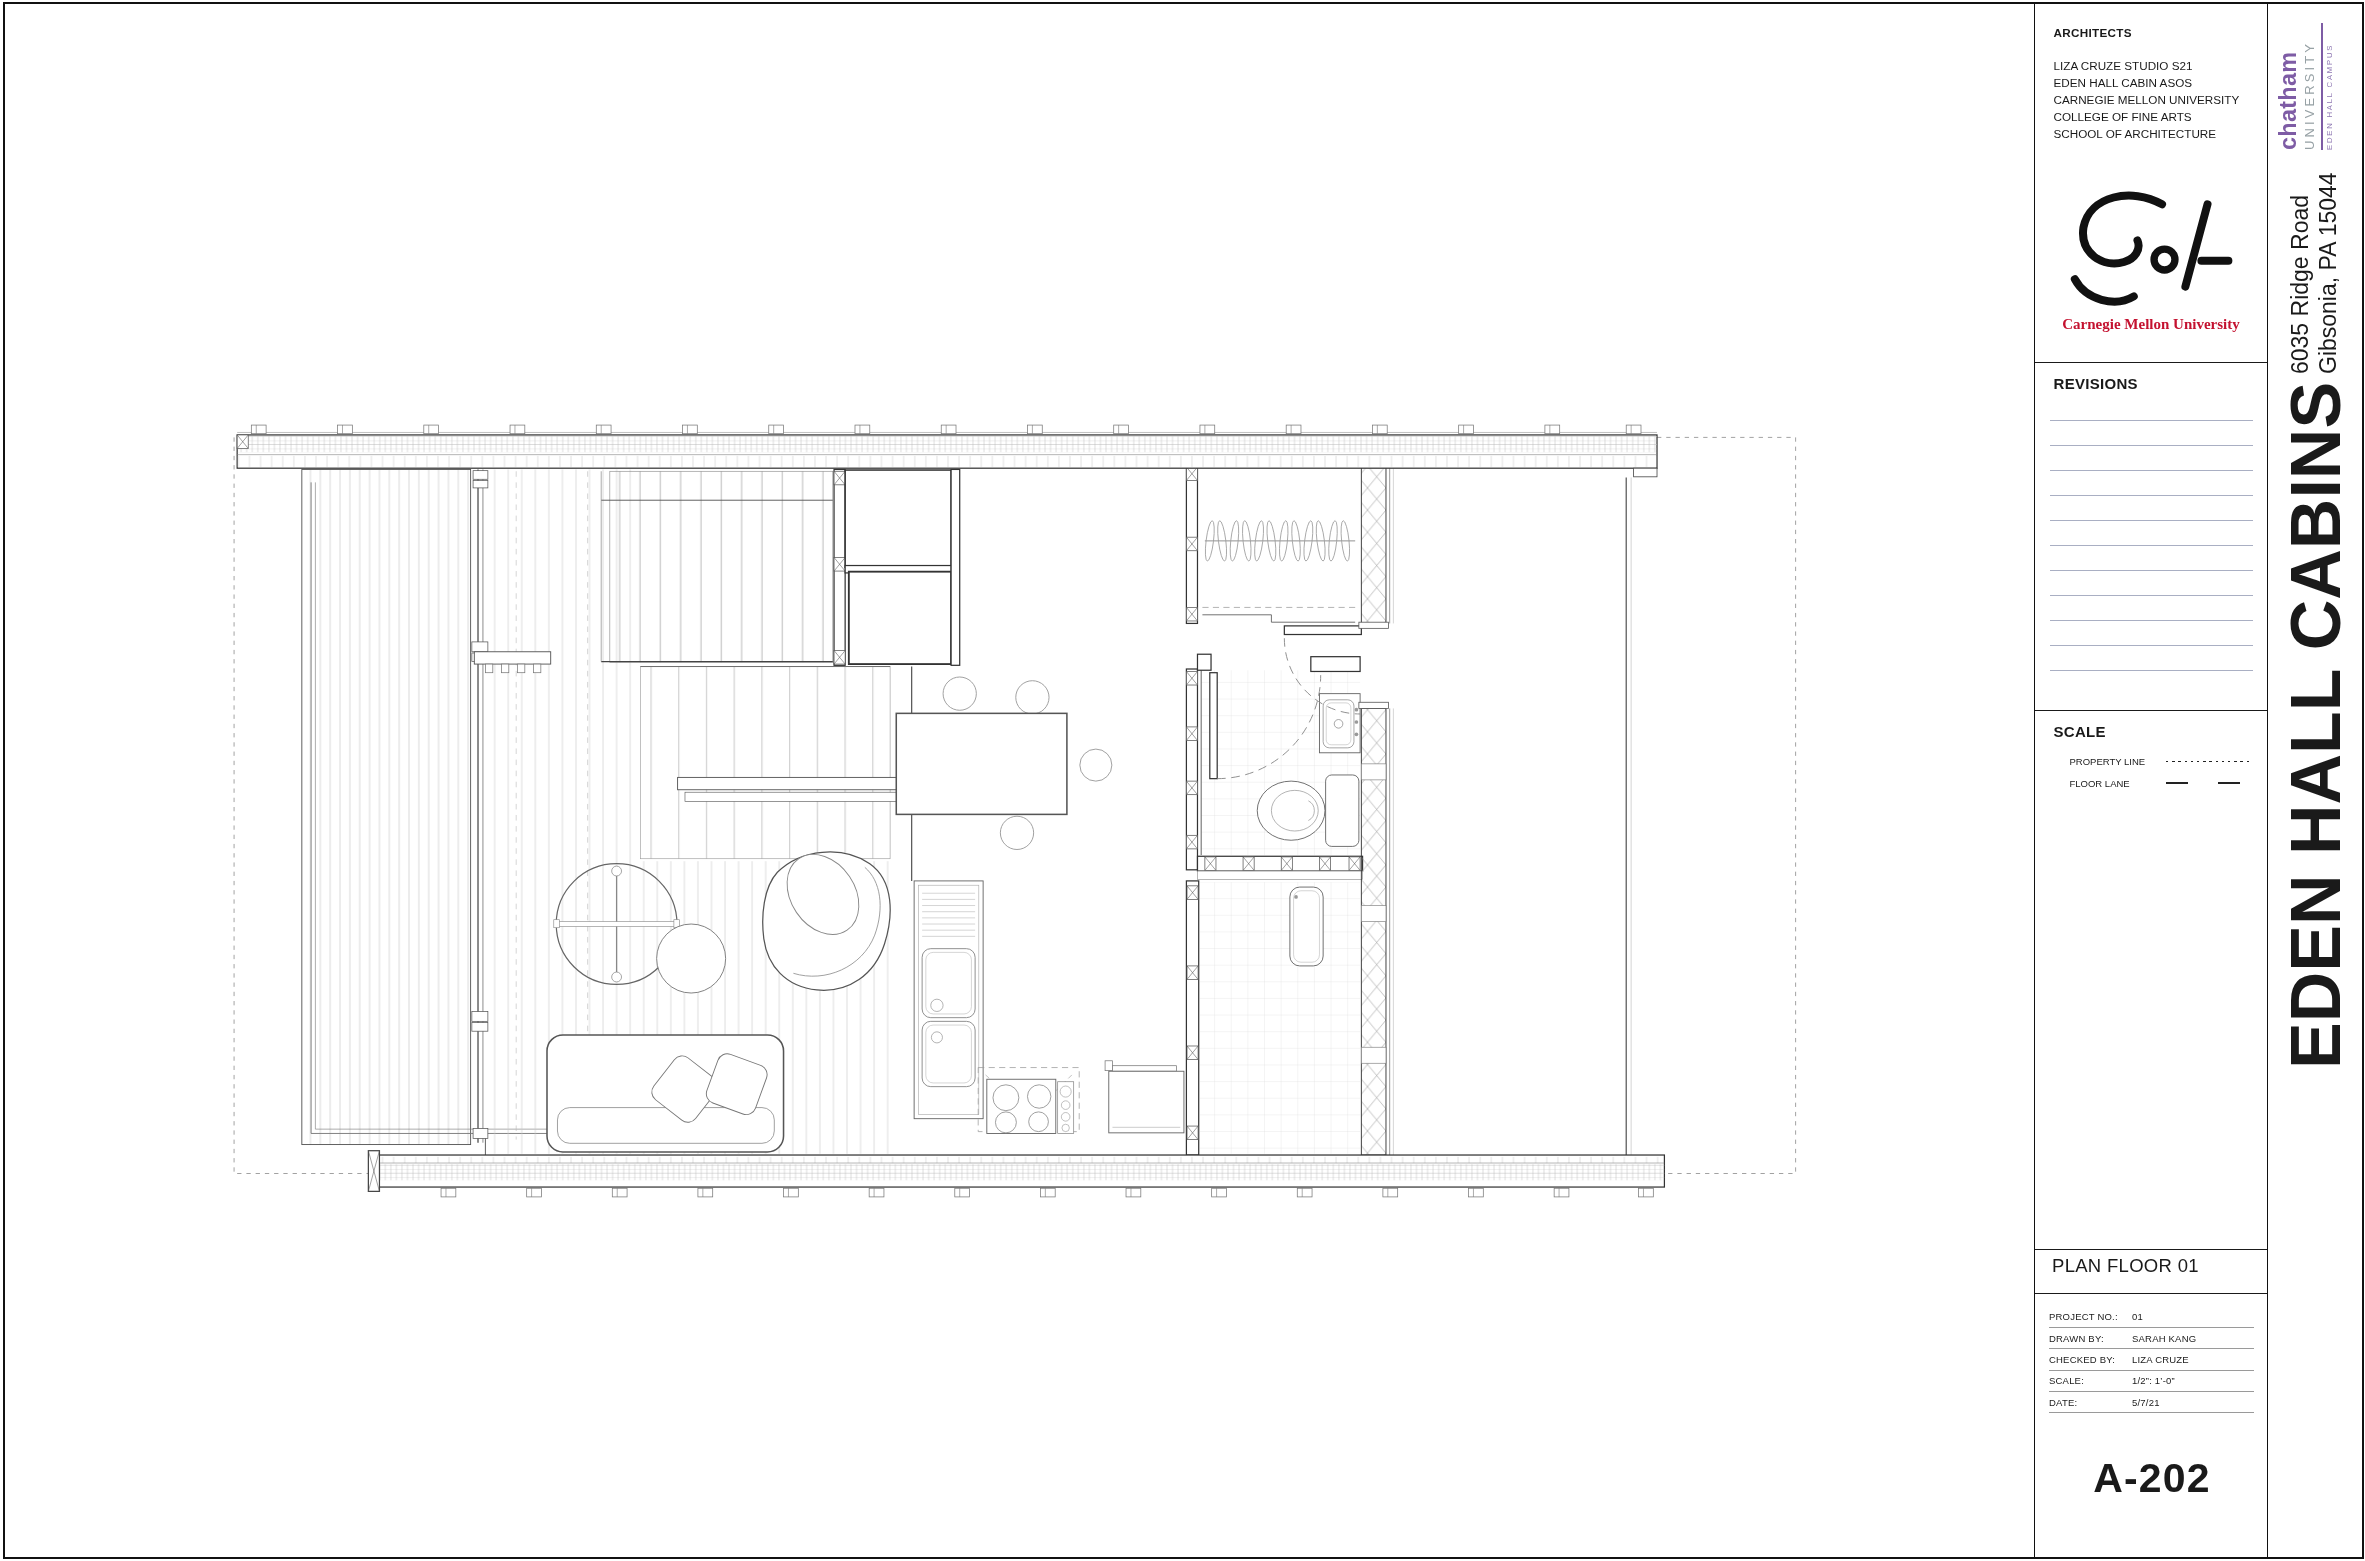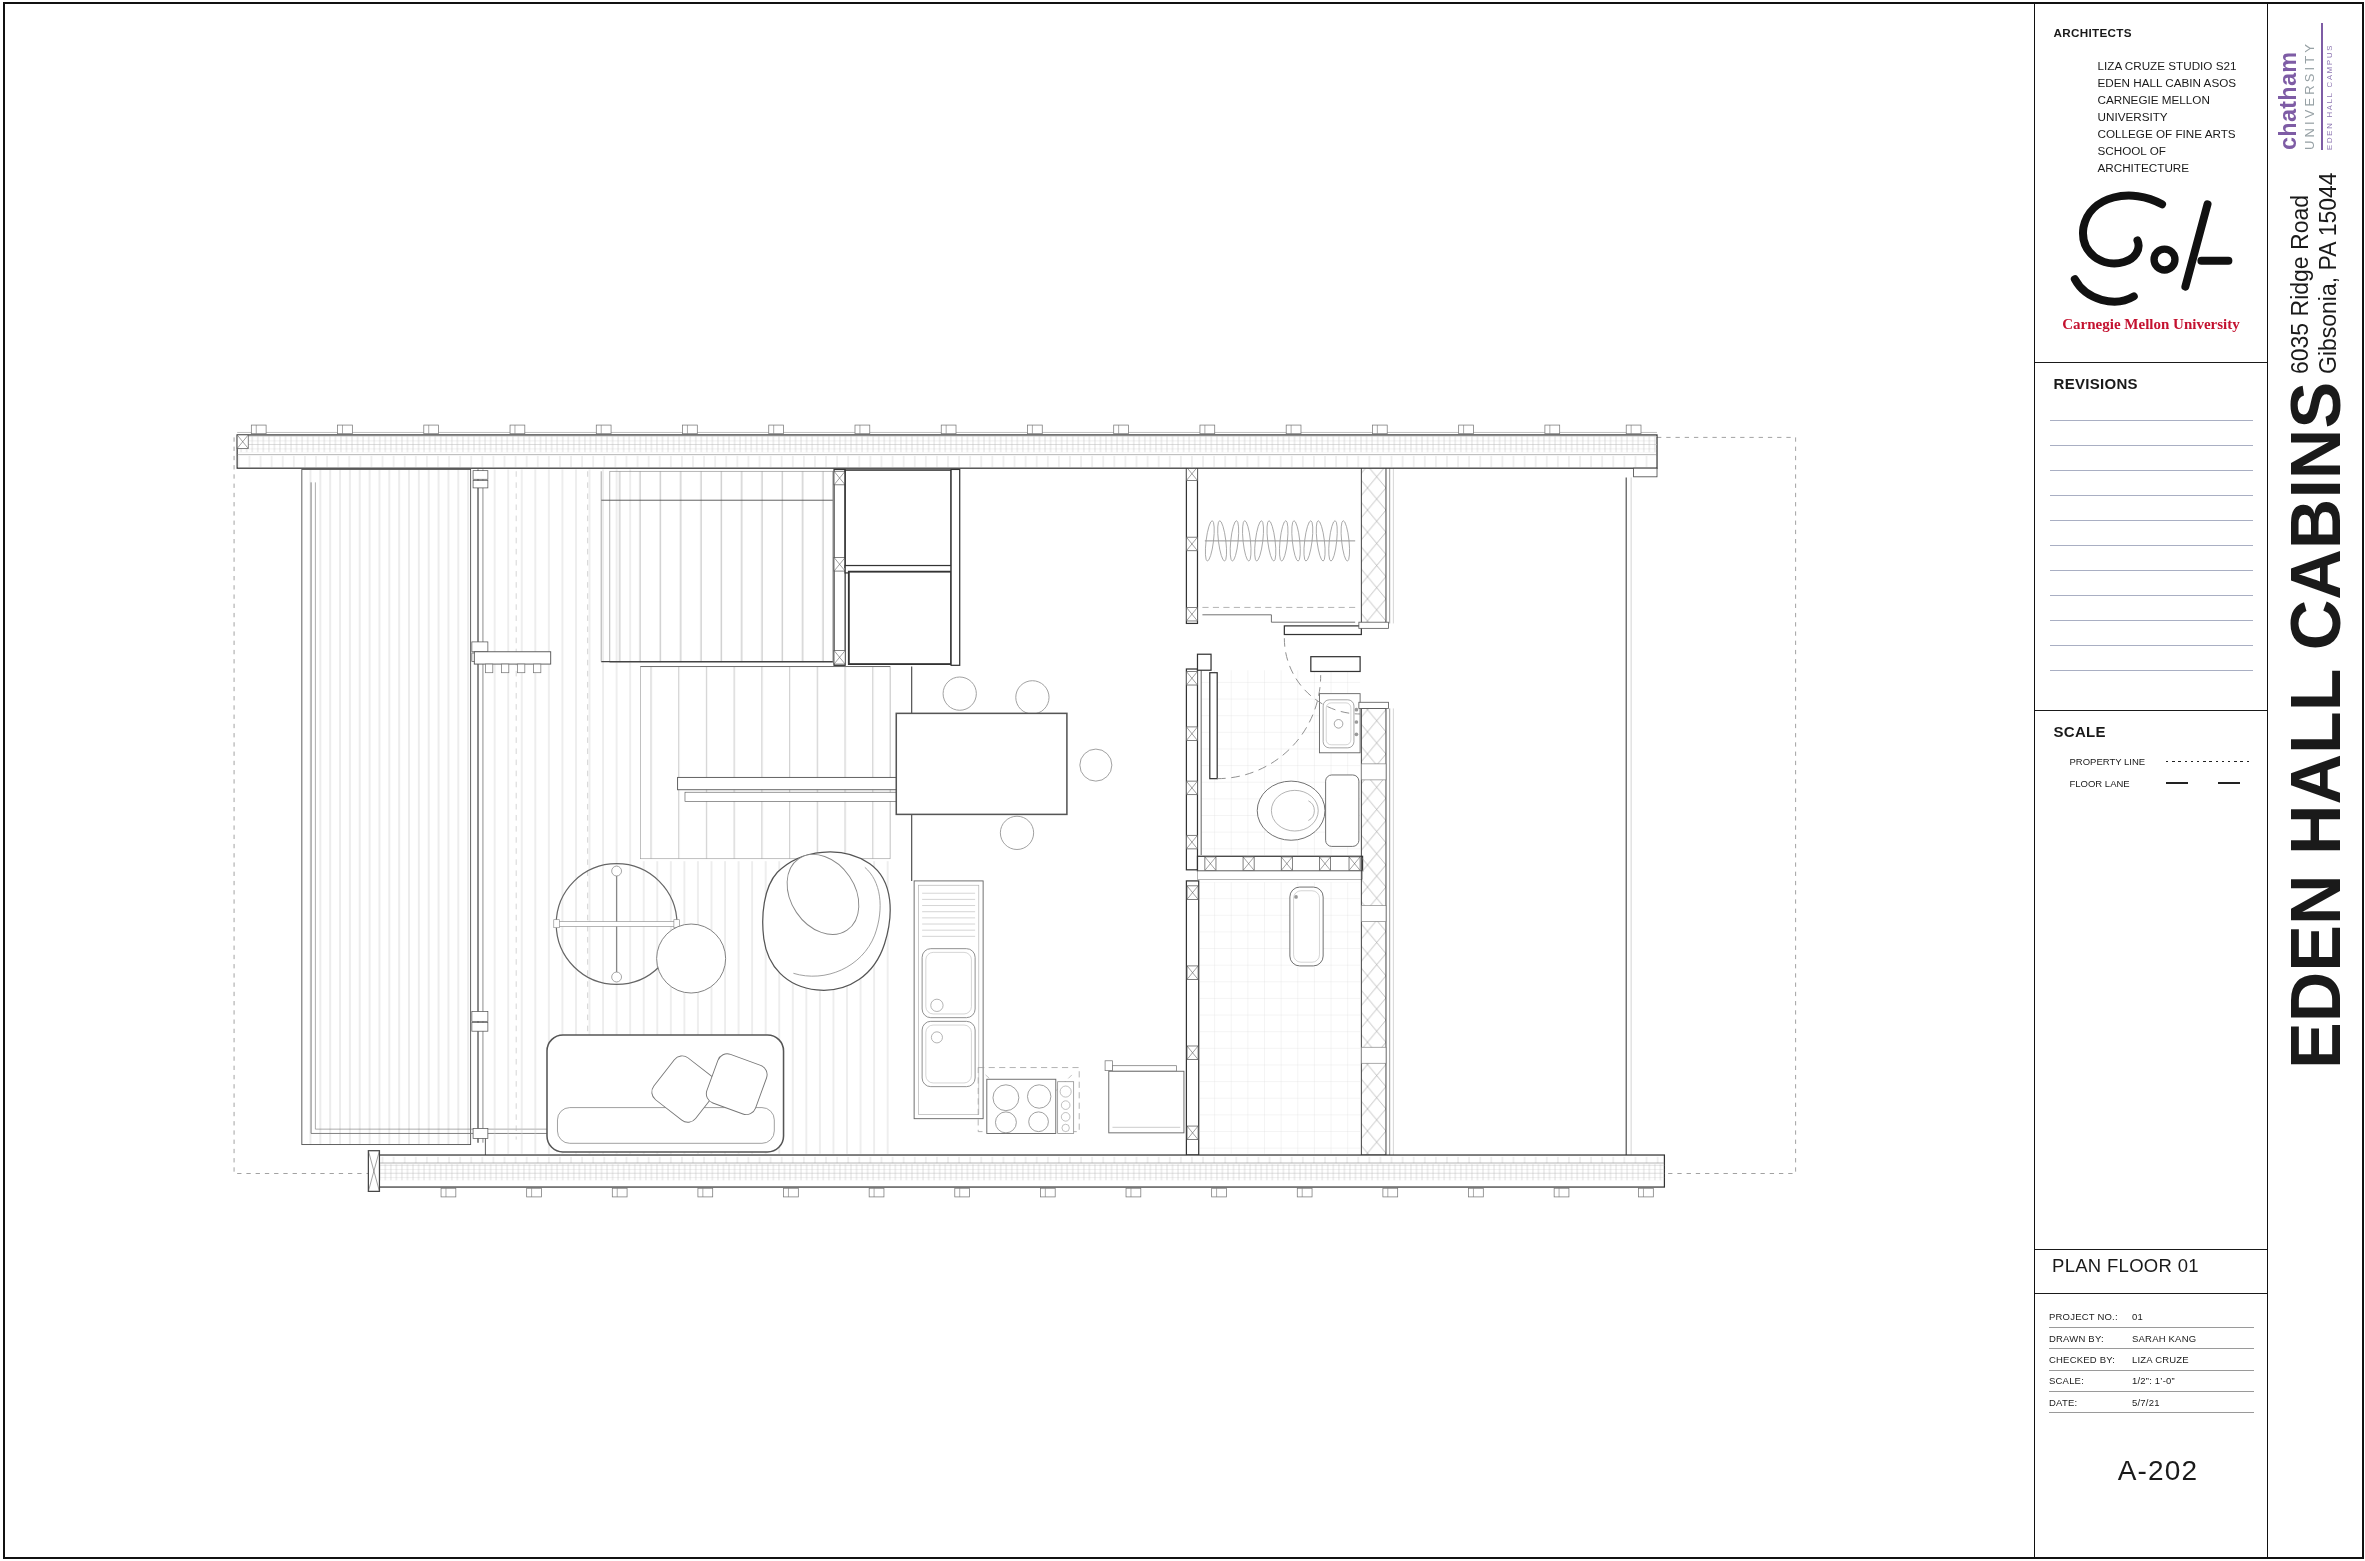--- a/index.html
+++ b/index.html
@@ -4,40 +4,40 @@
 <style>
   html,body{margin:0;padding:0;background:#fff;}
   body{width:2366px;height:1561px;position:relative;font-family:"Liberation Sans",sans-serif;color:#1a1a1a;overflow:hidden;}
   .sheet-border{position:absolute;left:2.5px;top:1.8px;right:2.5px;bottom:1.8px;border:2.5px solid #111;}
   svg.plan{position:absolute;left:0;top:0;}
   
   .titlecol{position:absolute;left:2034px;top:1.8px;width:234px;bottom:1.8px;border-left:1.8px solid #111;border-right:1.8px solid #111;box-sizing:border-box;}
   .hline{position:absolute;left:0;right:0;height:1.2px;background:#1a1a1a;}
   .architects{position:absolute;top:22px;left:18.5px;right:12.3px;font-size:11.7px;line-height:17px;}
   .architects .hdr{font-weight:bold;letter-spacing:0.3px;}
-  .architects .lines{margin-top:16px;white-space:pre-line;margin-left:44px;}
+  .architects .lines{margin-top:16px;white-space:pre-line;}
   .cmu{position:absolute;top:185px;left:0;width:100%;text-align:center;}
   .cmu svg{display:block;margin:0 auto;}
   .cmu .wordmark{margin-top:6.2px;font-family:"Liberation Serif",serif;font-weight:bold;font-size:15px;color:#C41230;}
   .rev-label,.leg-label{position:absolute;left:18.5px;font-weight:bold;font-size:15px;letter-spacing:0.3px;}
   .rev-label{top:373px;}
   .rev-lines{position:absolute;top:394px;left:15px;right:13.6px;}
   .rev-line{height:24px;border-bottom:1.2px solid #a9afc3;}
   .leg-label{top:721px;}
   .leg-items{position:absolute;top:749px;left:18.5px;right:15px;margin-left:16px;}
   .leg-row{display:flex;align-items:center;height:21.6px;}
   .leg-row .leg-name{width:90px;font-size:9.5px;}
   .leg-sample{flex:1;margin-left:6.2px;}
   .dotted-sample{height:1.8px;background:repeating-linear-gradient(90deg,#222 0 2.5px,transparent 2.5px 6.2px);}
   .dashed-sample{height:2.2px;background:repeating-linear-gradient(90deg,#222 0 22px,transparent 22px 52px);}
   .draw-title{position:absolute;top:1253px;left:17px;font-size:18.5px;letter-spacing:0.3px;}
   .fields{position:absolute;top:1305px;left:14px;right:13px;}
   .frow{display:flex;height:20.3px;align-items:center;border-bottom:1.2px solid #9a9a9a;font-size:9.5px;letter-spacing:0.2px;}
   .frow .flabel{width:83px;}
-  .sheetno{position:absolute;top:1453px;left:7px;width:100%;text-align:center;font-size:28px;letter-spacing:1.2px;}
+  .sheetno{position:absolute;top:1453px;left:1px;width:100%;text-align:center;font-size:41px;letter-spacing:1.2px;font-weight:bold;}
   
   .rightstrip{position:absolute;left:2270px;top:1.8px;width:93px;bottom:1.8px;}
   .rot{transform-origin:top left;transform:rotate(-90deg) translateX(-100%);}
   .chatham-w{position:absolute;top:17px;left:6.2px;width:83px;height:131px;}
   .chatham-i{width:131px;height:83px;}
   .chatham-name{font-size:23.4px;font-weight:bold;color:#7E5CA5;letter-spacing:0.3px;line-height:25px;}
   .chatham-univ{font-size:13px;color:#97A1A5;letter-spacing:3.1px;line-height:17px;}
   .chatham-rule{height:1.5px;background:#7E5CA5;width:127px;margin:3.1px 0 2.5px;}
   .chatham-campus{font-size:7.7px;color:#8E77B2;letter-spacing:1.8px;}
   .addr-w{position:absolute;top:180px;left:16px;width:62px;height:192px;}

